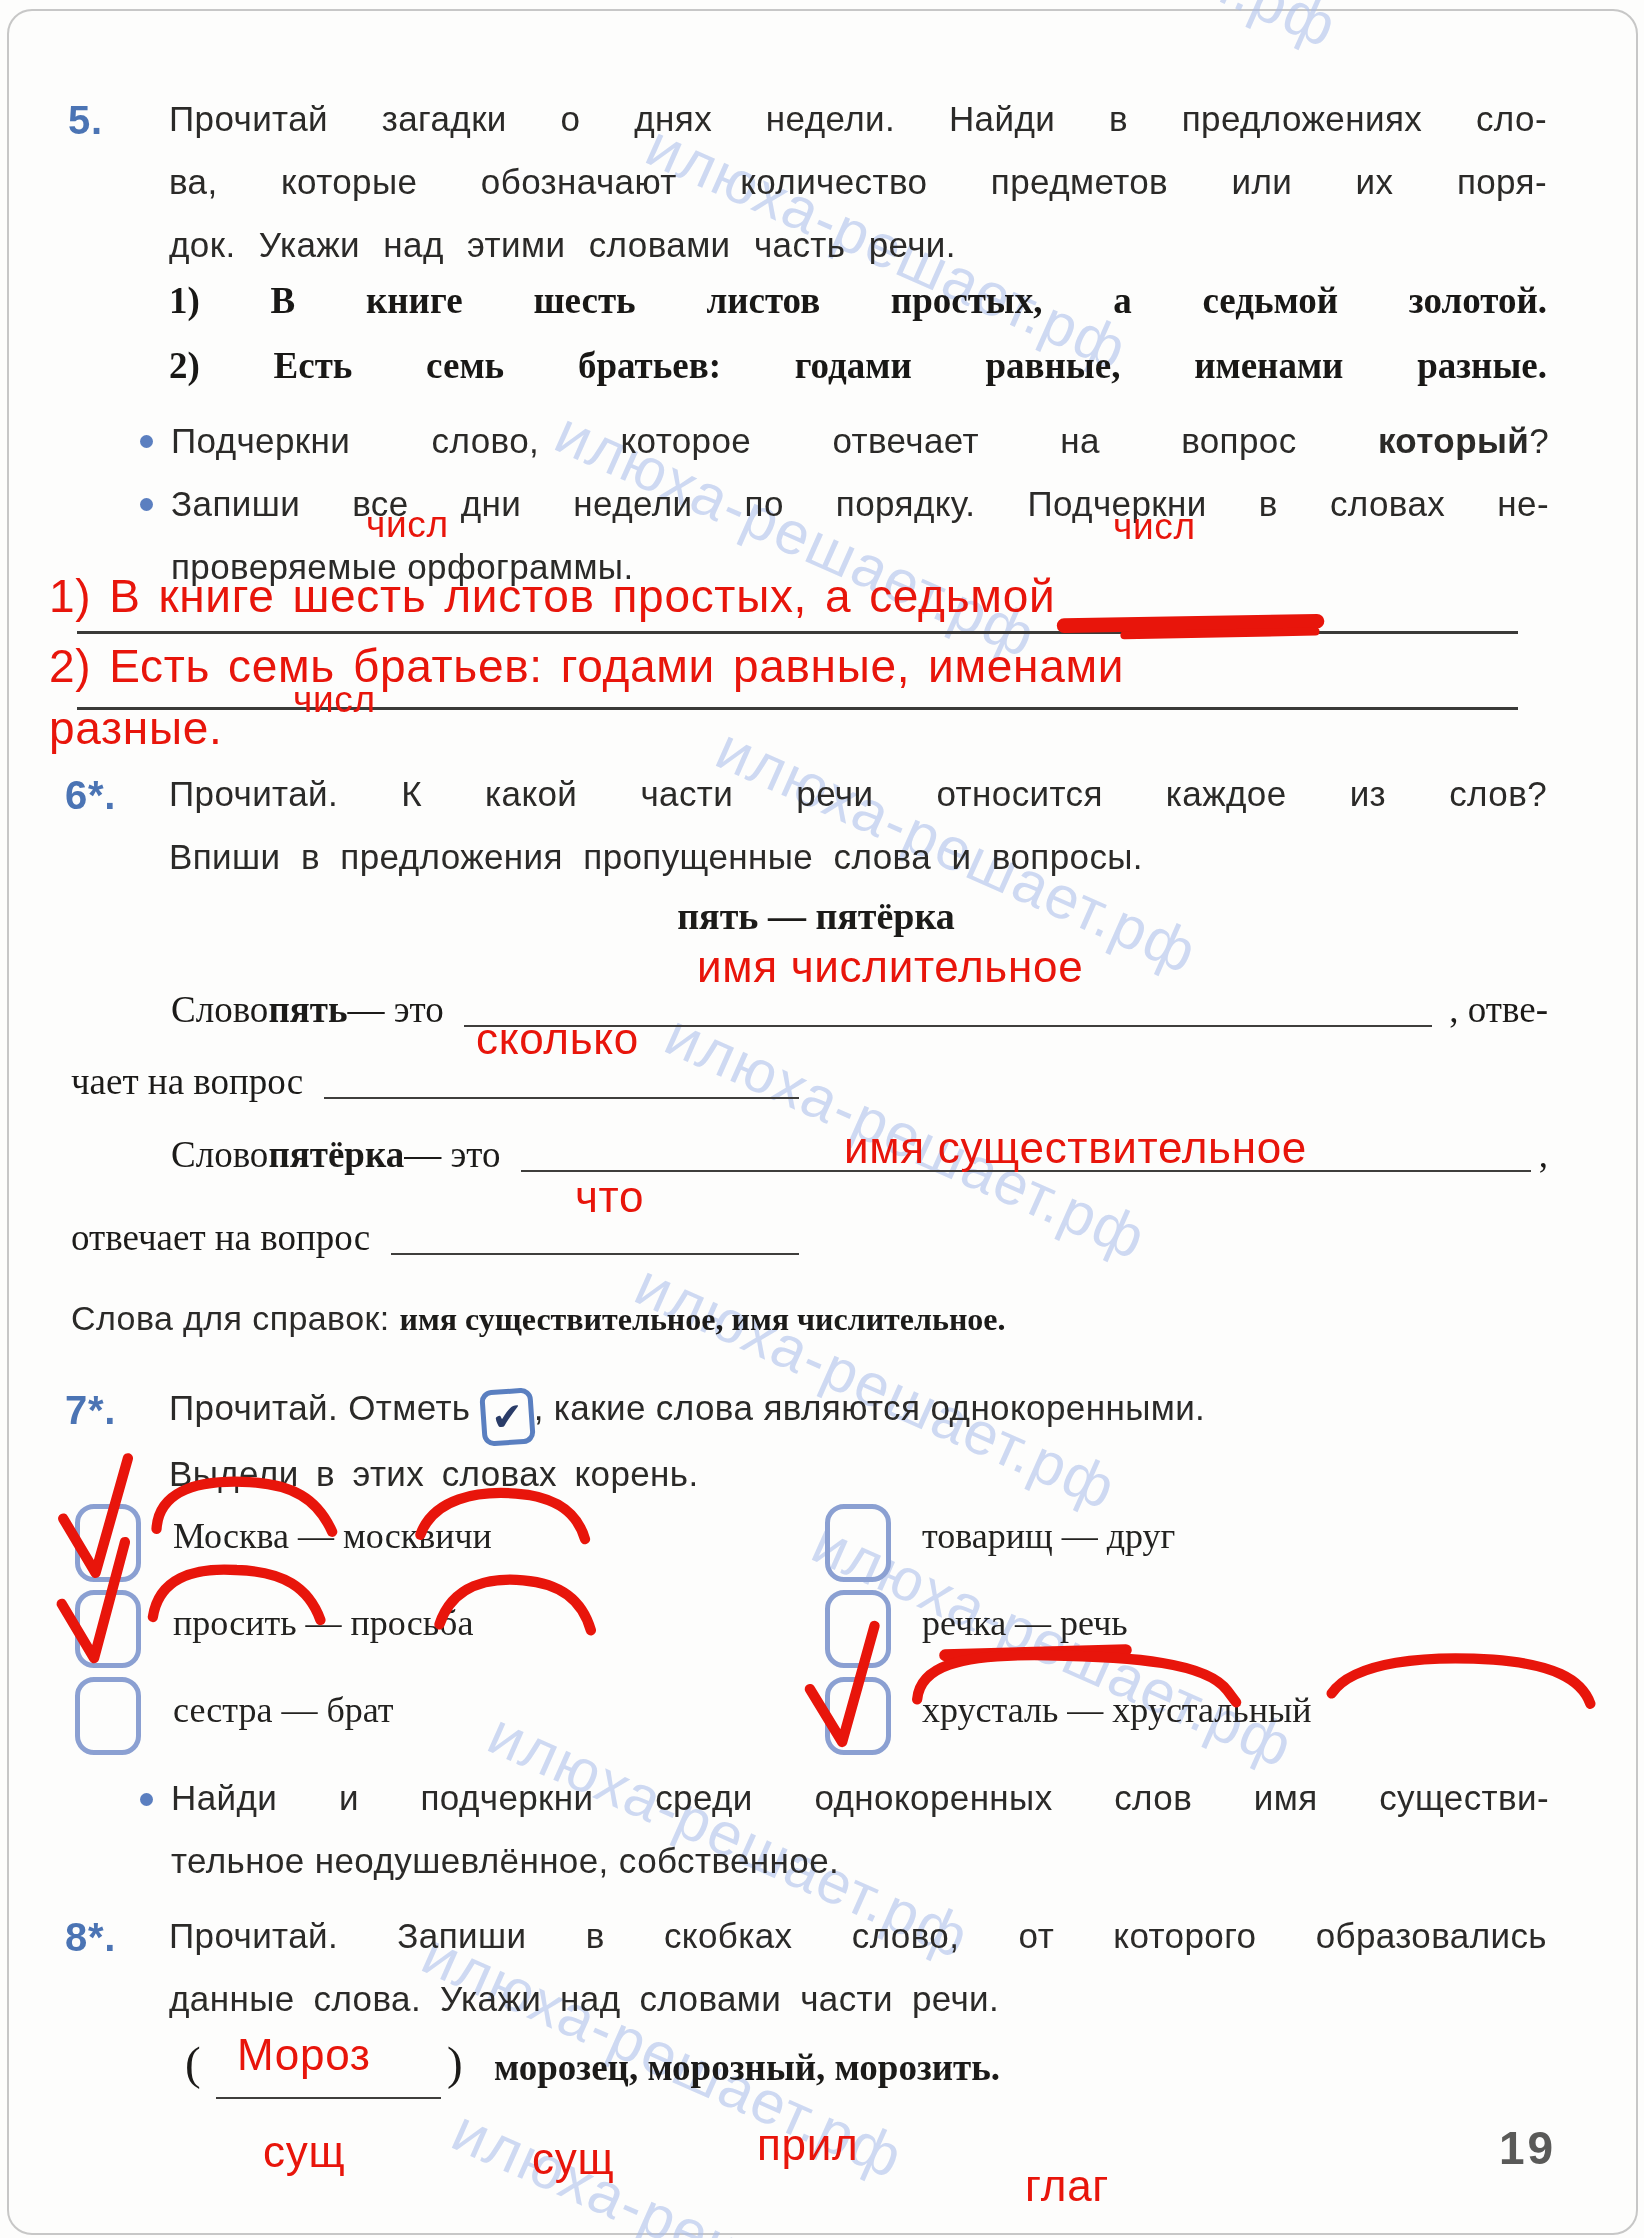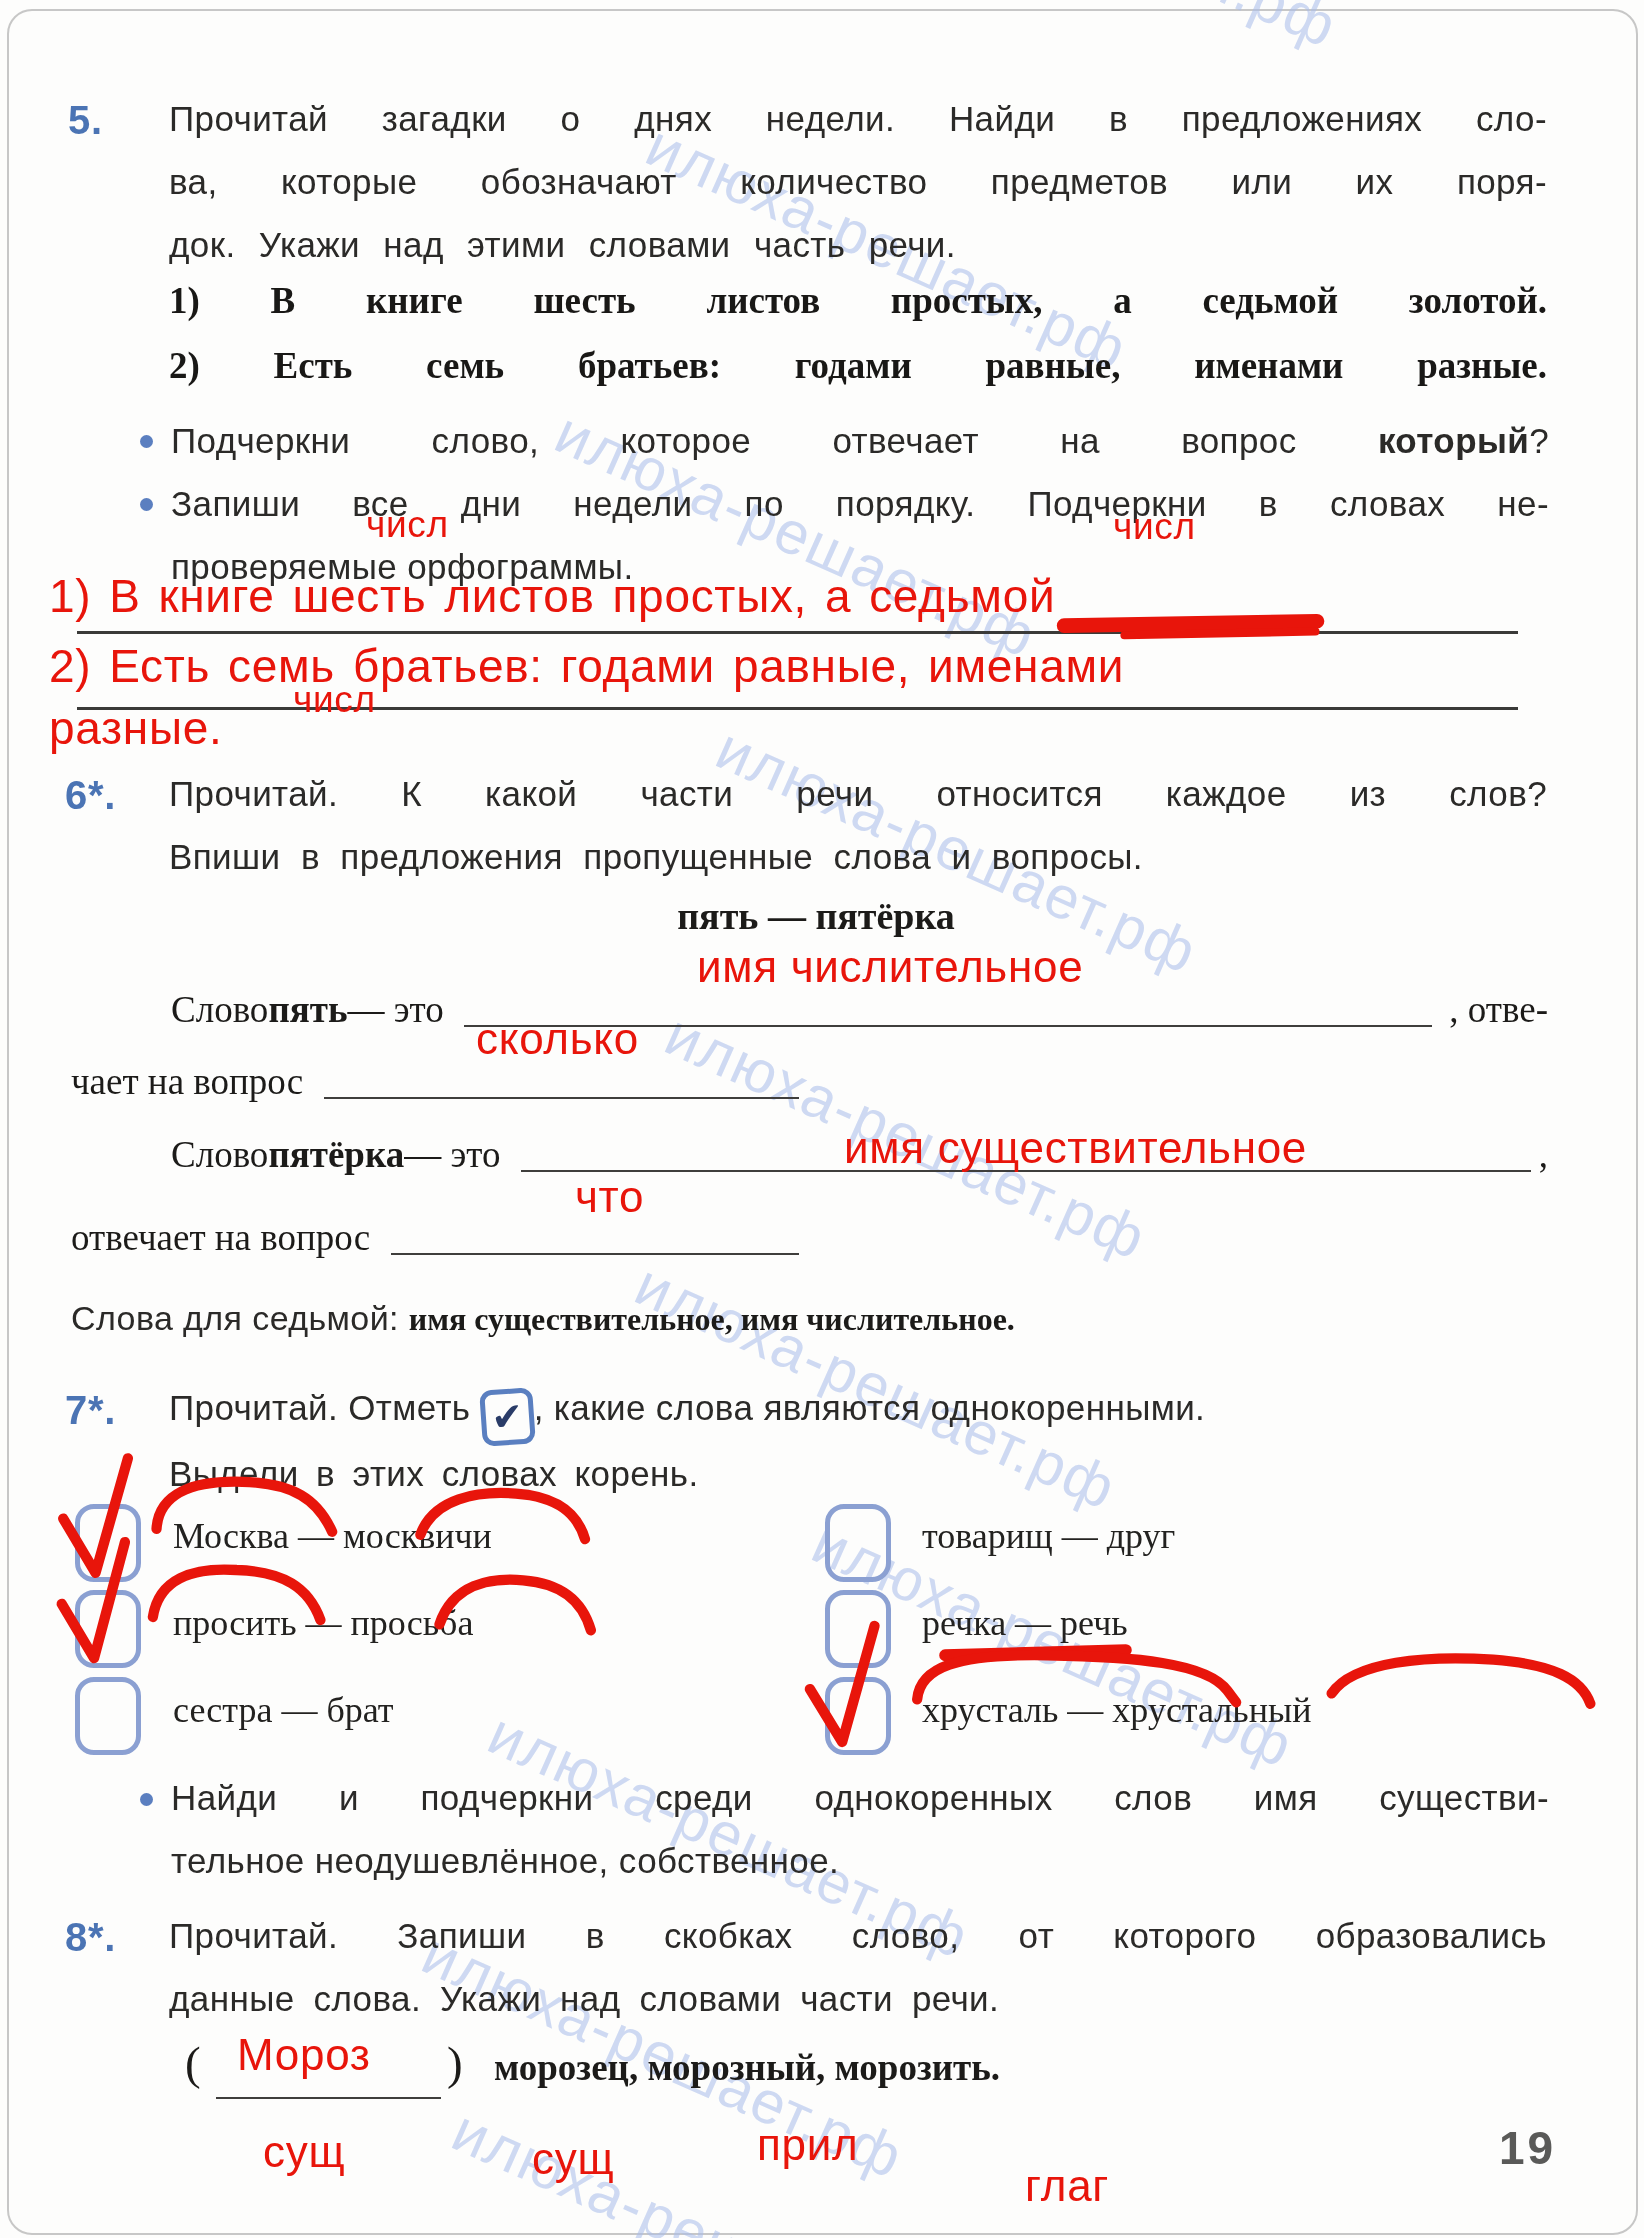--- a/index.html
+++ b/index.html
@@ -109,21 +109,21 @@
   </div>
   <div class="abs red hand-md z5" style="left:844px;top:1083px;margin-top:40px;">имя существительное</div>
 
   <div class="abs fillrow z2" style="left:71px;top:1216px;width:728px;">
     <span class="serif-reg">отвечает на вопрос</span>
     <span class="grow blank" style="margin:0 0 4.4px 20.6px;"></span>
   </div>
   <div class="abs red hand-md z5" style="left:575px;top:1172px;">что</div>
 
   <div class="abs z2" style="left:71px;top:1296px;width:1477px;">
-    <span class="inst" style="font-size:34px;">Слова для седьмой: </span>
+    <span class="inst" style="font-size:34px;">Слова для справок: </span>
     <span class="serif-reg b" style="font-size:32px;">имя существительное, имя числительное.</span>
   </div>
 
   <div class="abs exnum z2" style="left:65px;top:1388px;">7*.</div>
   <div class="abs inst wide z2" style="left:169px;top:1386px;"><span>Прочитай. Отметь </span><span class="check-icon"><span>✔</span></span><span>, какие слова являются однокоренными.</span></div>
   <div class="abs inst z2" style="left:169px;top:1452px;word-spacing:7.3px;">Выдели в этих словах корень.</div>
 
   <div class="abs cb z2" style="left:75px;top:1504px;"></div>
   <div class="abs cb z2" style="left:75px;top:1590px;"></div>
   <div class="abs cb z2" style="left:75px;top:1677px;"></div>

